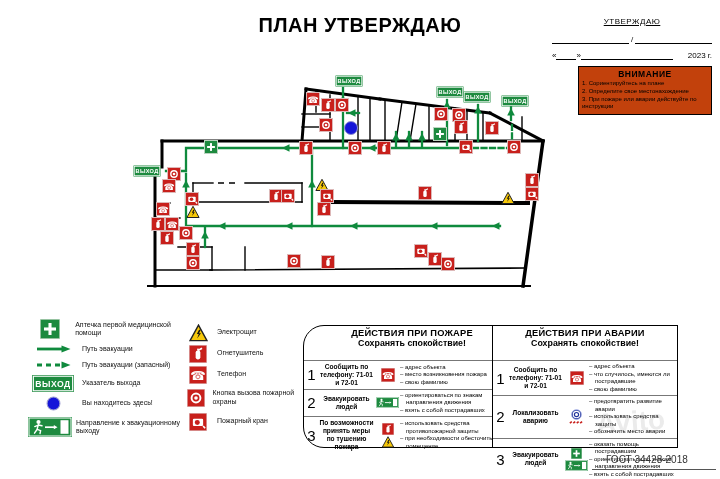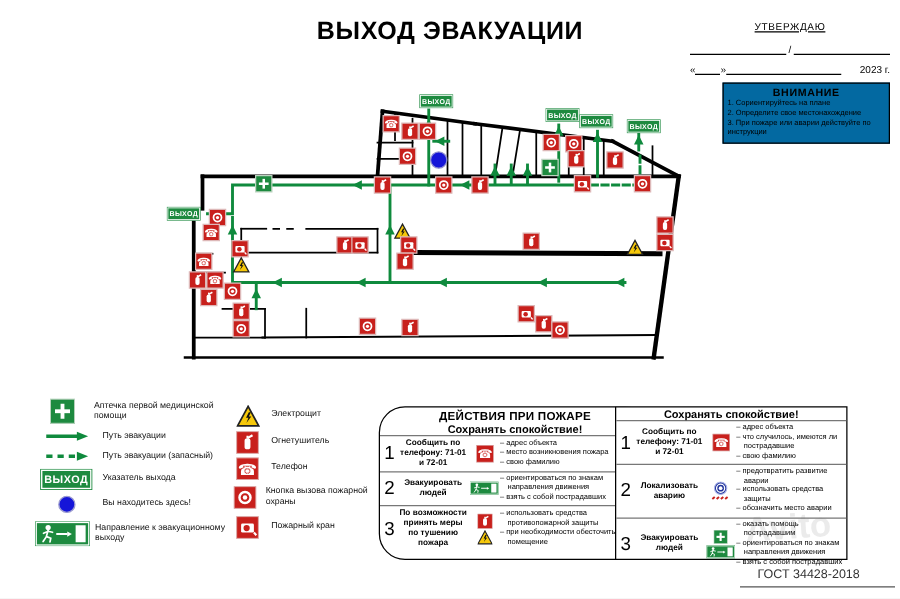--- a/index.html
+++ b/index.html
@@ -11,60 +11,60 @@
   .approve{position:absolute;top:17px;right:8px;width:160px;font-size:8px;}
   .ap-title{text-align:center;letter-spacing:.5px;margin-bottom:9px;text-decoration:underline;}
   .ap-row{display:flex;align-items:flex-end;margin-top:7px;}
   .ln{border-bottom:1.4px solid #000;height:8px;}
   .f1{flex:1;}
   .ap-sep{padding:0 2px;}
   .ap-year{padding-left:3px;white-space:nowrap;margin-left:12px;}
   .w20{width:20px;}
   
   .attention{position:absolute;left:578px;top:66px;width:134px;border:1.2px solid #000;
-             padding:2px 3px 3px 3px;box-sizing:border-box;background:#0369a1;}
+             padding:2px 3px 3px 3px;box-sizing:border-box;background:#c2410c;}
   .att-title{text-align:center;font-size:8.5px;font-weight:bold;letter-spacing:.5px;margin-bottom:1px;}
   .att-item{font-size:6px;line-height:1.3;}
   
   #plan-svg{position:absolute;left:0;top:0;}
   svg{font-family:"Liberation Sans",sans-serif;}
   
   .legend{position:absolute;display:flex;flex-direction:column;}
   #legend-left{left:28px;top:317px;width:154px;}
   #legend-mid{left:183px;top:322px;width:121px;}
   .lg-row{display:flex;align-items:center;}
   .lg-ic{display:flex;justify-content:center;align-items:center;}
   #legend-left .lg-ic{width:50px;}
   #legend-mid .lg-ic{width:30px;}
   .lg-label{font-size:7px;line-height:1.15;color:#111;padding-left:4px;}
   
   .action-box{position:absolute;top:325px;height:123px;border:1.3px solid #000;
               box-sizing:border-box;background:#fff;}
   #fire-box{left:303px;width:218px;border-radius:21px;}
   #accident-box{left:492px;width:186px;}
   .ab-title{text-align:center;font-size:9.3px;font-weight:bold;letter-spacing:.2px;margin-top:2px;}
-  .ab-sub{text-align:center;font-size:8.8px;font-weight:bold;margin-bottom:0;}
+  .ab-sub{text-align:center;font-size:8.8px;font-weight:bold;margin-bottom:12px;}
   .ab-row{display:flex;border-top:1px solid #777;padding:2px 2px 2px 1px;align-items:center;}
   .ab-num{width:13px;font-size:15px;text-align:center;flex:none;line-height:1;}
   .ab-act{width:57px;flex:none;font-size:6.6px;font-weight:bold;text-align:center;line-height:1.2;}
   .ab-ics{width:25px;flex:none;display:flex;flex-direction:column;align-items:center;gap:1px;}
   .ab-bul{flex:1;font-size:6px;line-height:1.25;}
   .ab-bul div{padding-left:6px;text-indent:-6px;}
   
   .gost{position:absolute;left:606px;top:454px;font-size:10px;color:#333;}
   .bottomline{position:absolute;left:592px;top:469px;width:124px;height:1.4px;background:#555;}
   .watermark{position:absolute;left:596px;top:406px;font-size:28px;font-weight:bold;
              color:rgba(110,110,110,0.14);transform:rotate(-4deg);pointer-events:none;}
 </style>
 </head>
 <body>
 
 <div class="sheet">
 
-  <div class="title">ВЫХОД ЭВАКУАЦИИ</div>
+  <div class="title">ПЛАН УТВЕРЖДАЮ</div>
 
   <div class="approve">
     <div class="ap-title">УТВЕРЖДАЮ</div>
     <div class="ap-row">
       <span class="ln f1"></span>
       <span class="ap-sep">/</span>
       <span class="ln f1"></span>
     </div>
     <div class="ap-row">
       <span>«</span>
@@ -567,20 +567,21 @@
           </div>
       <div class="ab-bul">
             <div>– использовать средства противопожарной защиты</div>
             <div>– при необходимости обесточить помещение</div>
           </div>
         </div>
       </div>
   </div>
 
   <div id="accident-box" class="action-box">
+    <div class="ab-title">ДЕЙСТВИЯ ПРИ АВАРИИ</div>
     <div class="ab-sub">Сохранять спокойствие!</div>
     <div class="ab-rows">
         <div class="ab-row">
           <div class="ab-num">1</div>
       <div class="ab-act">Сообщить по телефону: 71-01 и 72-01</div>
       <div class="ab-ics">
             <svg width="14" height="14" viewBox="0 0 13 13">
               <rect width="13" height="13" fill="#c8201c" stroke="#ddb8b8" stroke-width="1"></rect>
     <text x="6.5" y="10" font-size="9" fill="#fff" text-anchor="middle">☎</text>
             </svg>

